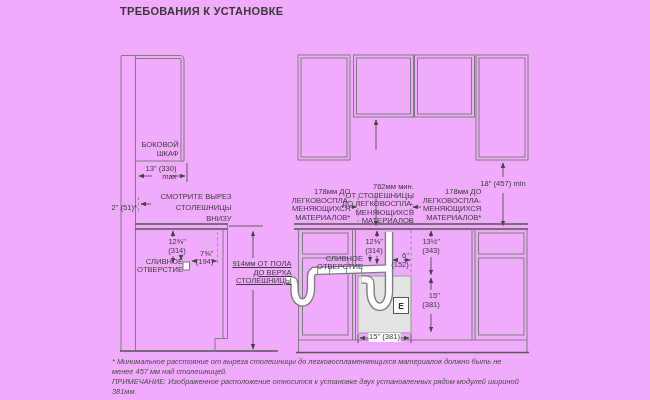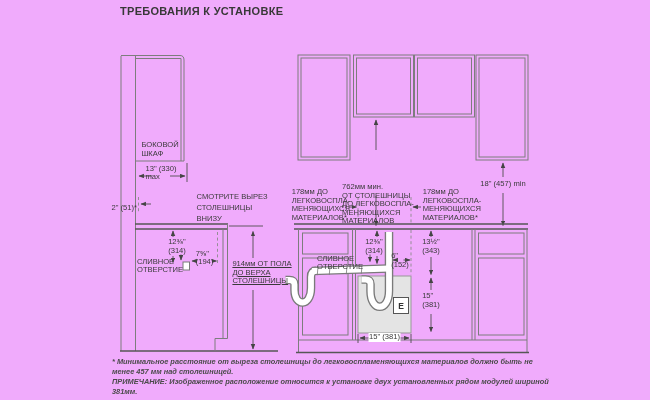--- a/index.html
+++ b/index.html
@@ -2,26 +2,26 @@
 <html><head>
 <meta charset="utf-8">
 <style>
   html,body{margin:0;padding:0;background:#fff;}
   .canvas{position:relative;width:650px;height:400px;background:#f0abfc;overflow:hidden;
           font-family:"Liberation Sans",sans-serif;}
   .canvas svg{position:absolute;left:0;top:0;}
   .title{position:absolute;left:120px;top:5px;font-size:11px;font-weight:bold;
          color:#383838;letter-spacing:.3px;}
   .lbl{position:absolute;font-size:7.6px;line-height:1.12;color:#3a3a3a;
-       white-space:pre-line;text-align:left;transform:translateX(-50%);}
+       white-space:pre-line;text-align:right;transform:translateX(-50%);}
   .lbl.align-right{transform:translateX(-100%);text-align:right;}
-  .lbl.loose{line-height:1.42;margin-left:36px;}
+  .lbl.loose{line-height:1.42;}
   .lbl.bgw{background:#fff;padding:0 1px;}
   .foot{position:absolute;left:112px;top:357px;width:450px;font-size:7.4px;
-        font-style:italic;color:#4a4a4a;line-height:1.33;white-space:pre-line;font-weight:bold;}
+        font-style:italic;color:#4a4a4a;line-height:1.33;white-space:pre-line;}
   .ebox{position:absolute;left:393px;top:297px;width:14px;height:15px;
         border:1.2px solid #555;background:#fff;display:flex;align-items:center;
         justify-content:center;font-size:8.5px;font-weight:bold;color:#333;}
   .cab{stroke:#7d7d7d;stroke-width:1;fill:none;}
   .cnt{stroke:#565656;stroke-width:1.3;fill:none;}
   .dim{stroke:#4f4f4f;stroke-width:.9;fill:none;}
   .dsh{stroke:#8a8a8a;stroke-width:.9;fill:none;stroke-dasharray:3 2.6;}
   .pipe-o{stroke:#7a7a7a;stroke-width:8.5;fill:none;stroke-linejoin:round;}
   .pipe-i{stroke:#fff;stroke-width:5.8;fill:none;stroke-linejoin:round;}
   .tick{stroke:#7a7a7a;stroke-width:.8;}

